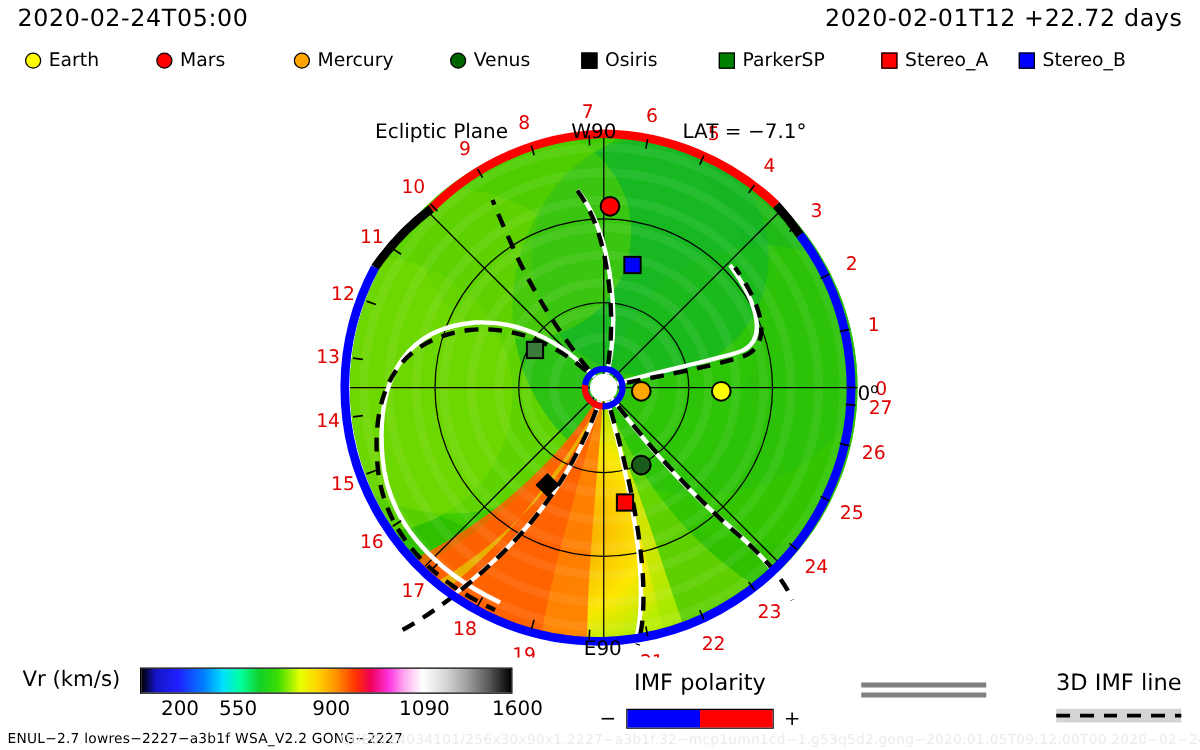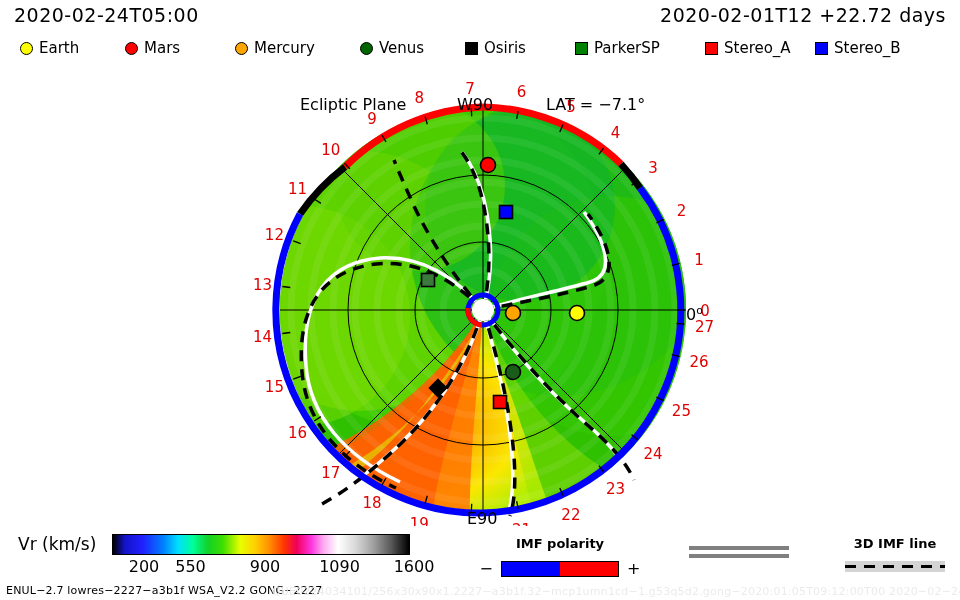--- a/index.html
+++ b/index.html
@@ -133,24 +133,23 @@
     left: 272px; top: 585px;
     font-size: 11px;
     color: #ebebeb;
     letter-spacing: 0.2px;
     white-space: nowrap;
   }
 
   
   .blegend { top: 536px; }
   .blegend-title {
-    font-size: 13px;
+    font-size: 18px;
     text-align: center;
     white-space: nowrap;
-    font-weight: bold;
   }
   .blegend-body {
     margin-top: 10px;
     display: flex;
     align-items: center;
     justify-content: center;
   }
 
   #imf-polarity { left: 470px; width: 180px; }
   #imf-sign-minus, #imf-sign-plus {

